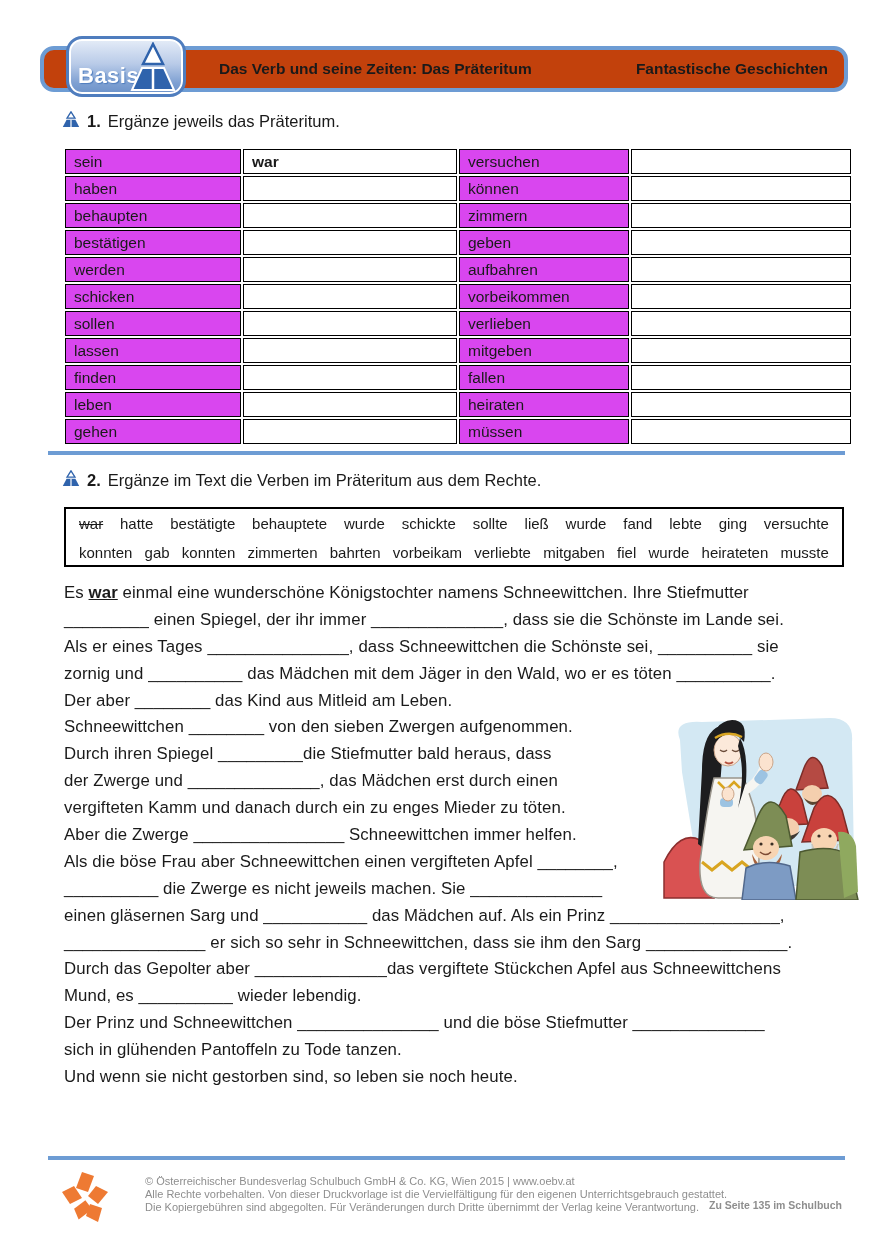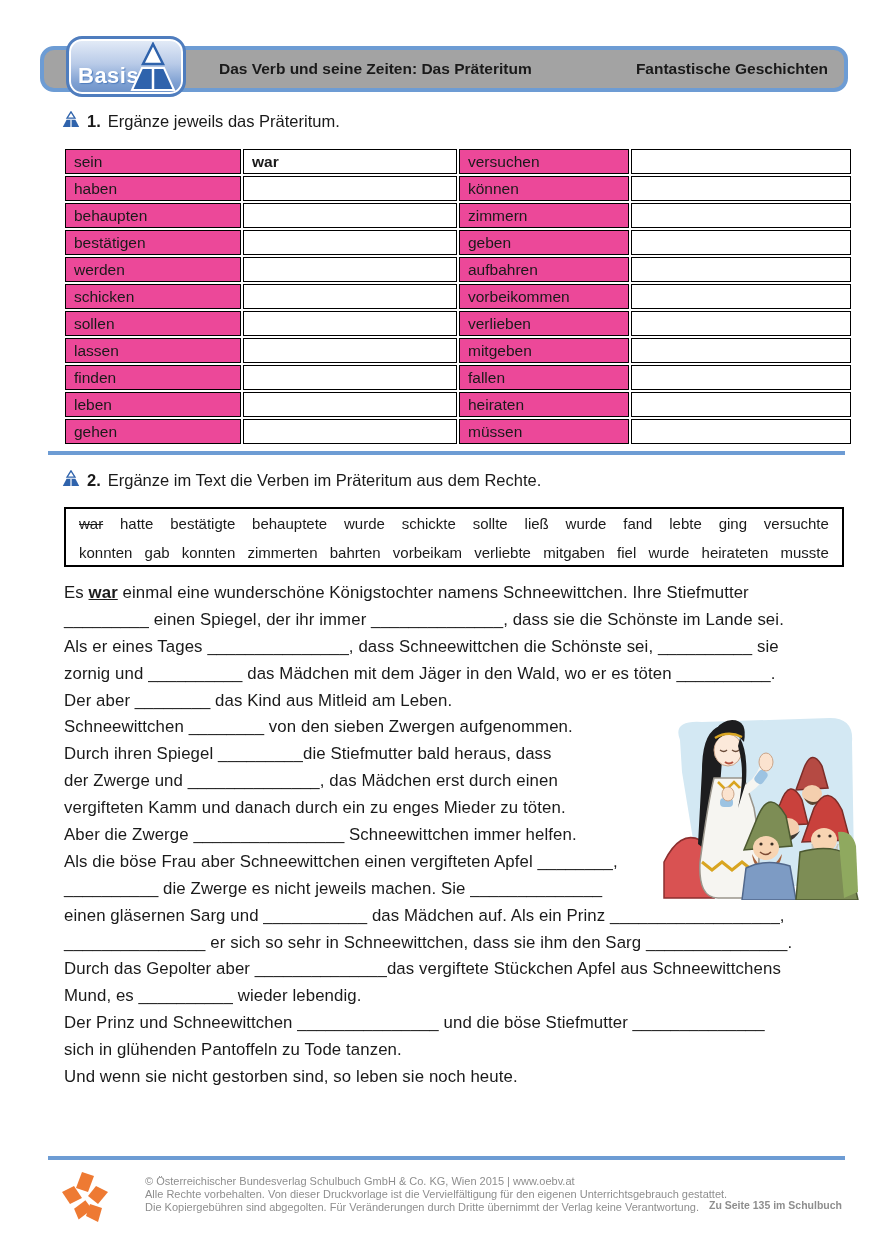--- a/index.html
+++ b/index.html
@@ -4,21 +4,21 @@
 <style>
   html,body{margin:0;padding:0;background:#e9e9e9;}
   .page{
     position:relative; width:890px; height:1259px; background:#ffffff;
     font-family:"Liberation Sans", sans-serif; color:#1a1a1a; overflow:hidden;
     margin:0 auto;
   }
   
   .header-band{
     position:absolute; left:40px; top:46px; width:808px; height:46px;
-    box-sizing:border-box; border:4px solid #6d9cd4; border-radius:14px; background:#a3a3a3;
+    box-sizing:border-box; border:4px solid #6d9cd4; border-radius:14px; background:#c2410c;
     display:flex; align-items:center;
   }
   .header-title{ position:absolute; left:175px; top:0; height:38px; display:flex; align-items:center;
     font-size:15.5px; font-weight:bold; }
   .header-series{ position:absolute; right:16px; top:0; height:38px; display:flex; align-items:center;
     font-size:15.5px; font-weight:bold; }
   .logo-box{
     position:absolute; left:66px; top:36px; width:120px; height:61px; box-sizing:border-box;
     border:3px solid #4f7dbe; border-radius:16px;
     background:linear-gradient(180deg,#e6edf8 0%,#b9cbe8 45%,#7ea0d2 80%,#6c92c9 100%);
@@ -27,21 +27,21 @@
   .logo-text{ position:absolute; left:9px; bottom:5px; color:#ffffff; font-weight:bold;
     font-size:22px; text-shadow:1px 1px 1px #4f7dbe; letter-spacing:0.5px;}
   .logo-pyramid{ position:absolute; right:6px; top:3px; }
   
   .ex-heading{ position:absolute; left:62px; display:flex; align-items:center; gap:7px; font-size:16.5px; }
   .ex-num{ font-weight:bold; }
   
   .conj-table{ position:absolute; left:63px; top:147px; border-collapse:separate; border-spacing:2px;
     background:#fff; }
   .conj-table td{ border:1px solid #000; height:23px; padding:0 0 0 8px; font-size:15.5px; vertical-align:middle;}
-  td.verb-cell{ background:#ec4899; width:166px; }
+  td.verb-cell{ background:#d946ef; width:166px; }
   td.ans-cell{ background:#ffffff; }
   td.ans-left{ width:204px; }
   td.ans-right{ width:210px; }
   td.verb-right{ width:160px; }
   .ans-bold{ font-weight:bold; }
   
   .blue-rule{ position:absolute; left:48px; width:797px; height:4px; background:#6d9cd4; }
   
   .word-box{ position:absolute; left:64px; top:507px; width:780px; height:60px; box-sizing:border-box;
     border:2px solid #000; }

